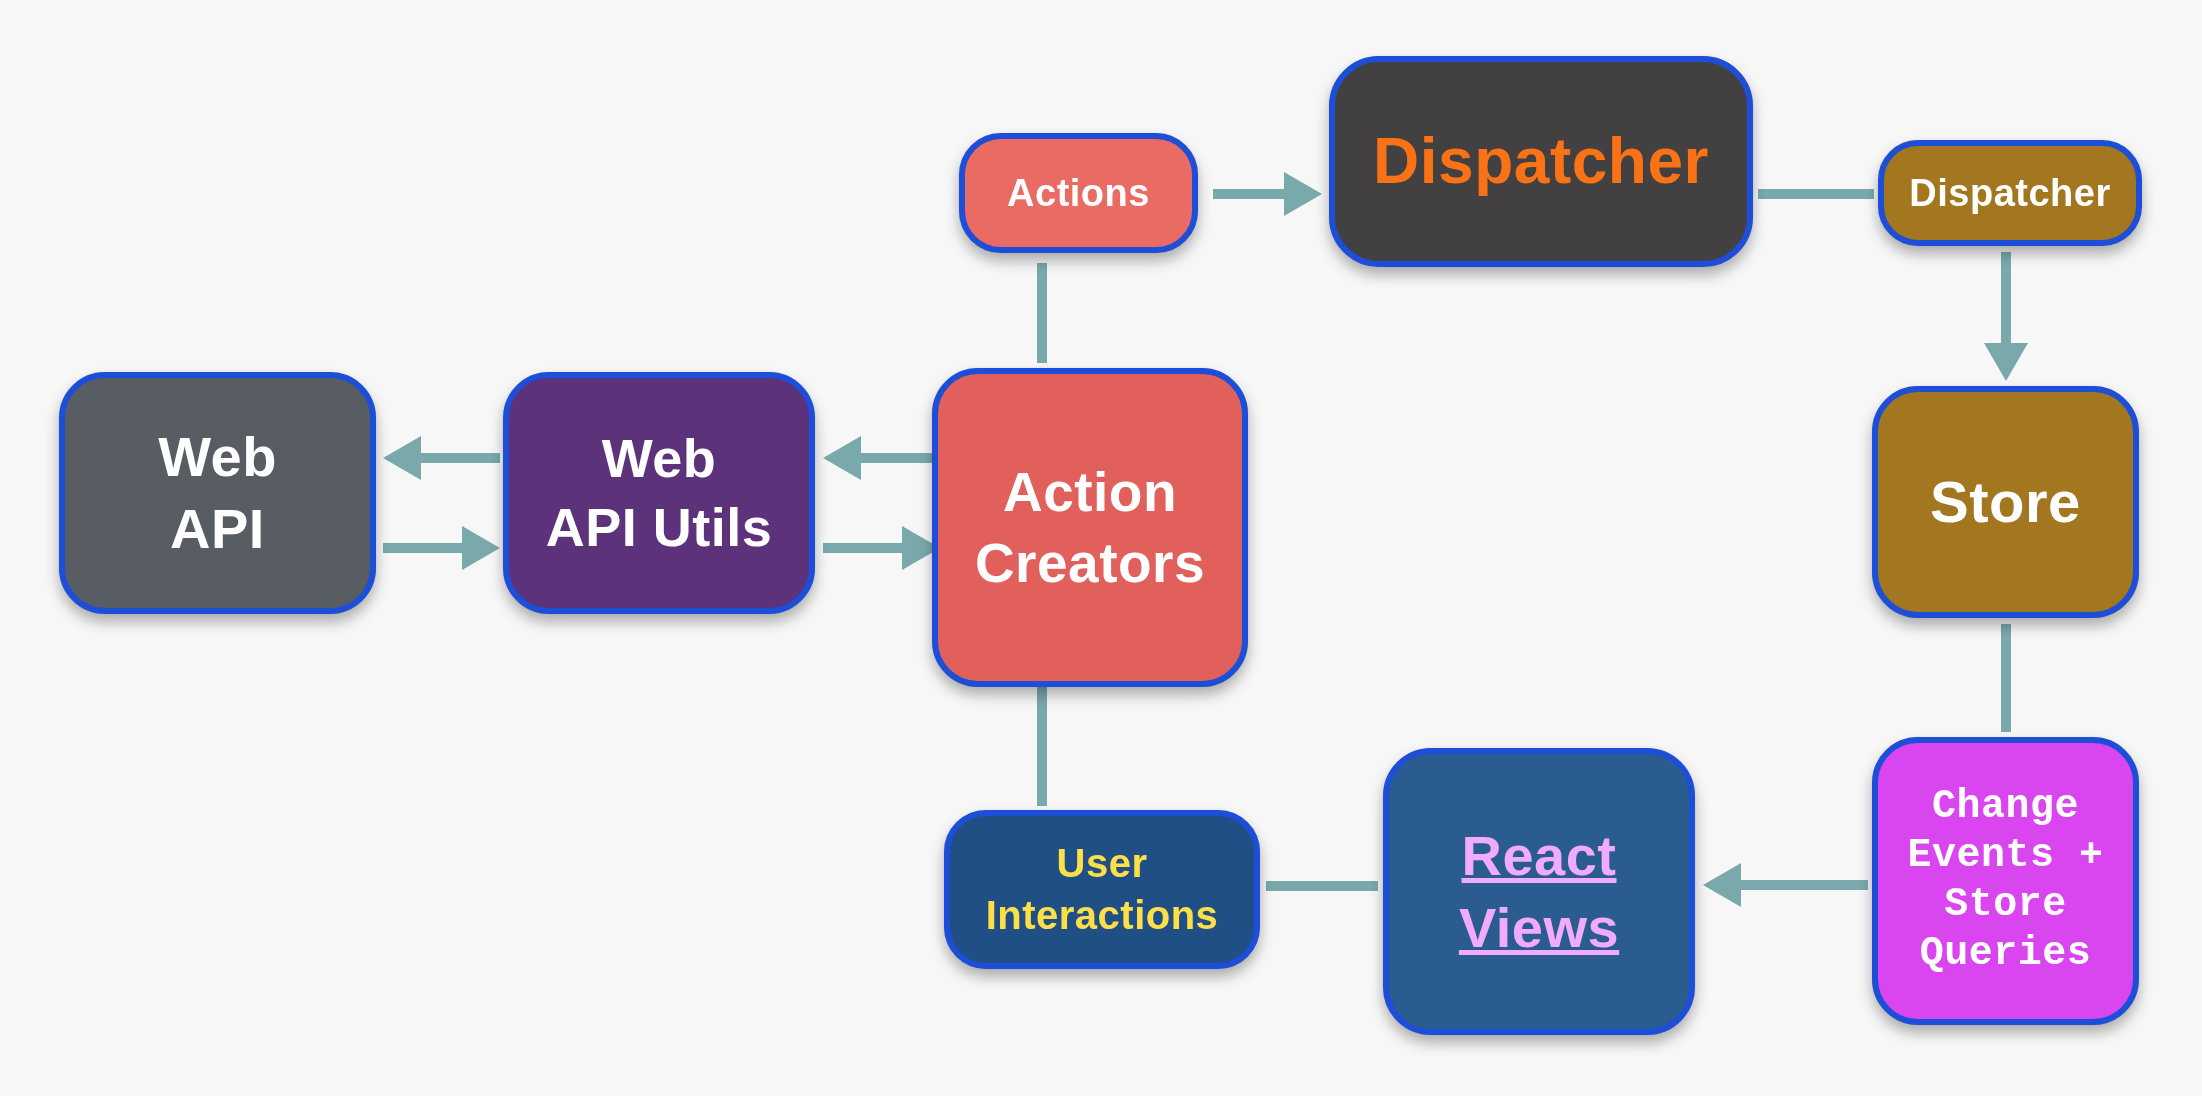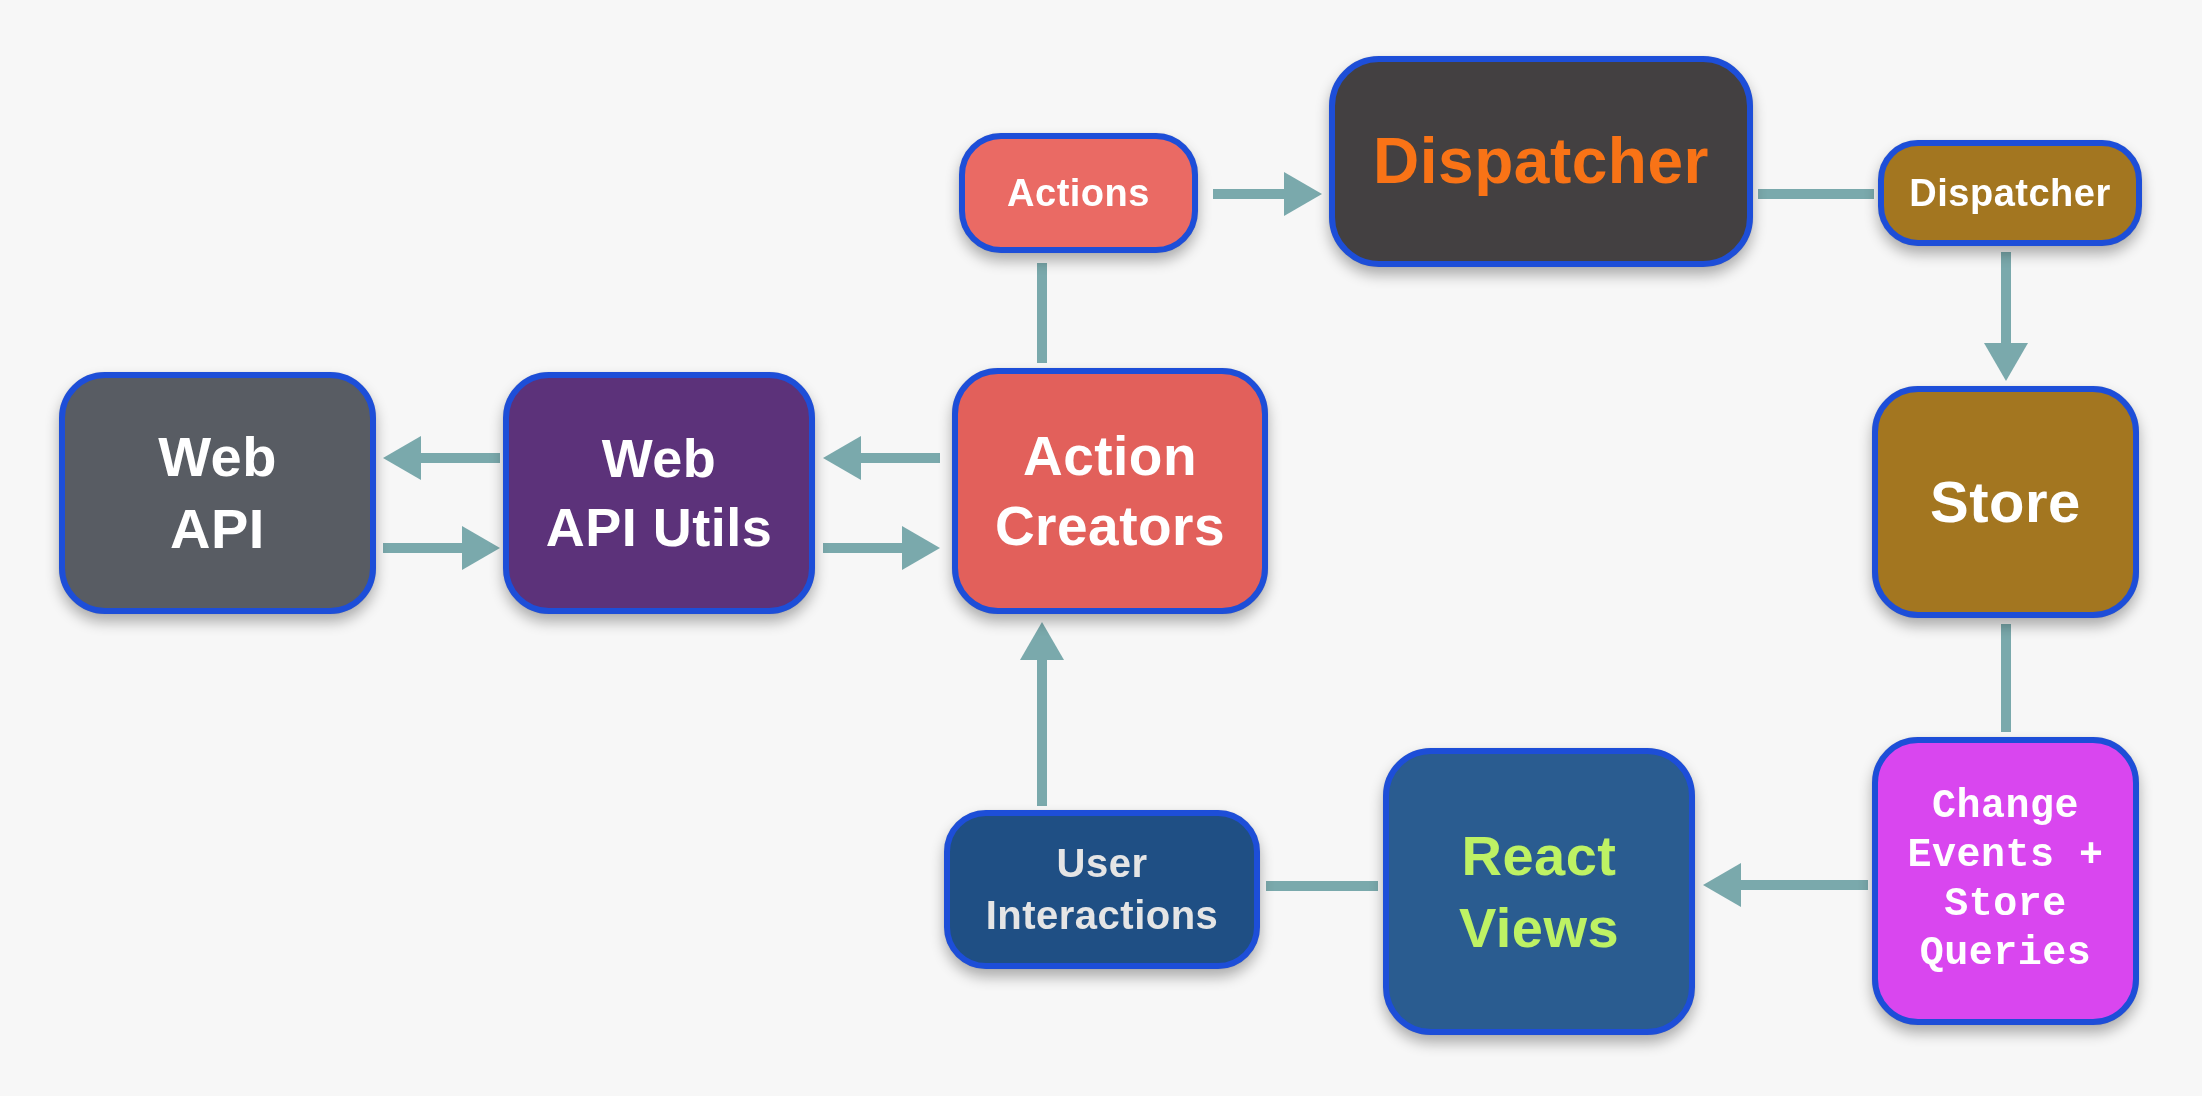--- a/index.html
+++ b/index.html
@@ -31,21 +31,21 @@
   }
   .node .label{
     color:#ffffff;
     font-weight:bold;
     white-space:pre-line;
     line-height:1.28;
     letter-spacing:0.5px;
   }
   .n-web-api          {left:59px;   top:372px; width:317px; height:242px; border-radius:46px; font-size:56px;}
   .n-web-api-utils    {left:503px;  top:372px; width:312px; height:242px; border-radius:46px; font-size:54px;}
-  .n-action-creators  {left:952px;  top:368px; width:316px; height:246px; border-radius:46px; font-size:55px;}
+  .n-action-creators  {left:932px;  top:368px; width:316px; height:319px; border-radius:46px; font-size:55px;}
   .n-actions          {left:959px;  top:133px; width:239px; height:120px; border-radius:42px; font-size:38px;}
   .n-dispatcher       {left:1329px; top:56px;  width:424px; height:211px; border-radius:50px; font-size:64px;}
   .n-callbacks        {left:1878px; top:140px; width:264px; height:106px; border-radius:40px; font-size:38px;}
   .n-store            {left:1872px; top:386px; width:267px; height:232px; border-radius:46px; font-size:58px;}
   .n-user-interactions{left:944px;  top:810px; width:316px; height:159px; border-radius:42px; font-size:40px;}
   .n-react-views      {left:1383px; top:748px; width:312px; height:287px; border-radius:48px; font-size:56px;}
   .n-change-events    {left:1872px; top:737px; width:267px; height:288px; border-radius:46px; font-size:40px; }
   .n-change-events .label{line-height:1.22;}
 
   
@@ -133,25 +133,25 @@
   <div class="node n-dispatcher" style="background: rgb(67, 64, 65);">
     <span class="label" style="color: #f97316;">Dispatcher</span>
   </div>
   <div class="node n-callbacks" style="background: rgb(163, 118, 32);">
     <span class="label" style="color: rgb(255, 255, 255);">Dispatcher</span>
   </div>
   <div class="node n-store" style="background: rgb(163, 118, 32);">
     <span class="label" style="color: rgb(255, 255, 255);">Store</span>
   </div>
   <div class="node n-user-interactions" style="background: rgb(31, 79, 132);">
-    <span class="label" style="color: #e5e5e5;">User
+    <span class="label" style="color: #fde047;">User
 Interactions</span>
   </div>
   <div class="node n-react-views" style="background: rgb(42, 92, 144);">
-    <span class="label" style="color: #bef264;">React
+    <span class="label" style="color: #f0abfc; text-decoration: underline;">React
 Views</span>
   </div>
   <div class="node n-change-events" style="background: #d946ef; font-family: Liberation Mono, monospace;">
     <span class="label" style="color: rgb(255, 255, 255);">Change
 Events +
 Store
 Queries</span>
   </div>
 
 </div>

